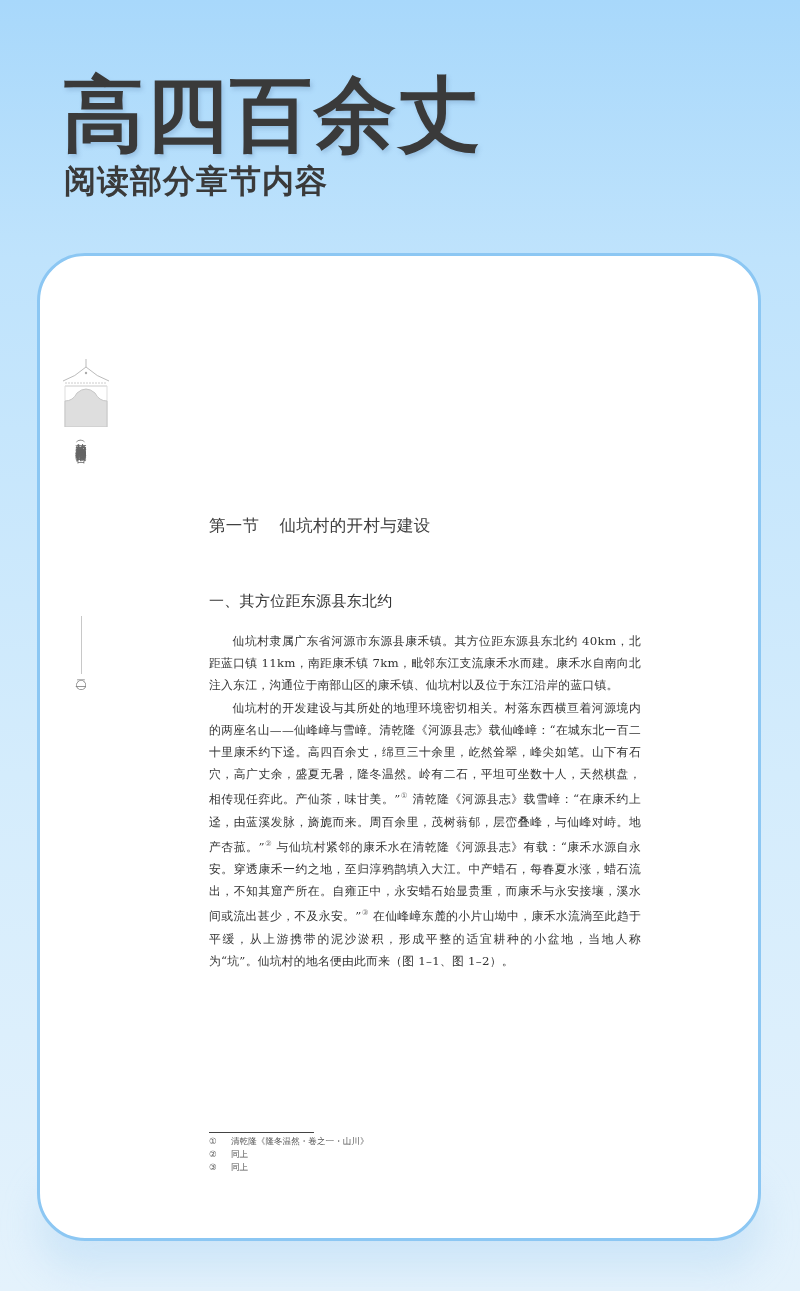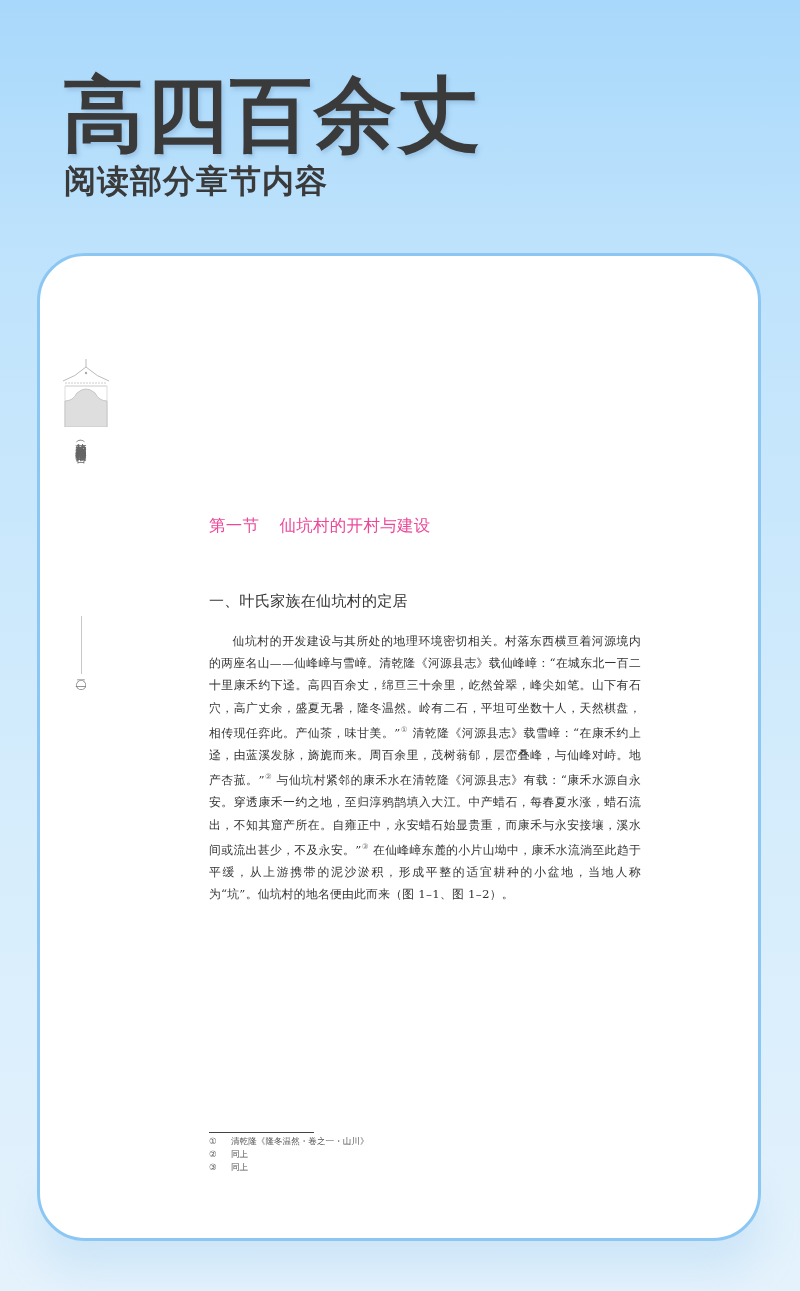--- a/index.html
+++ b/index.html
@@ -51,21 +51,21 @@
   }
   .page-number {
     position: absolute; left: 32px; top: 415px; width: 14px;
     font-size: 11px; line-height: 12px; color: #777;
     writing-mode: vertical-rl; text-orientation: upright;
   }
   
   .section-title {
     position: absolute; left: 169px; top: 259px;
     font-family: Liberation Mono, monospace;
-    font-size: 16.5px; color: #ec4899; margin: 0; font-weight: normal; letter-spacing: 0.3px;
+    font-size: 16.5px; color: #404040; margin: 0; font-weight: normal; letter-spacing: 0.3px;
   }
   .section-title .num { margin-right: 20px; }
   .subsection-title {
     position: absolute; left: 169px; top: 336px;
     font-size: 15px; color: #333; margin: 0; font-weight: normal; letter-spacing: 0.3px;
   }
   .body-text {
     position: absolute; left: 169px; top: 374px; width: 432px;
     font-size: 11.8px; line-height: 22.2px; color: #333; letter-spacing: 0.25px;
     text-align: justify;
@@ -105,23 +105,24 @@
     </svg>
 
     <div class="vertical-title">荣封第（仙坑村四角楼）保护修缮工程报告</div>
     <div class="side-rule"></div>
     <div class="page-number">〇〇二</div>
 
     <h3 class="section-title">
       <span class="num">第一节</span><span>仙坑村的开村与建设</span>
     </h3>
 
-    <h4 class="subsection-title">一、叶氏家族在仙坑村的定居</h4>
+    <h4 class="subsection-title">一、其方位距东源县东北约</h4>
 
     <div class="body-text">
+      <p>仙坑村隶属广东省河源市东源县康禾镇。其方位距东源县东北约 40km，北距蓝口镇 11km，南距康禾镇 7km，毗邻东江支流康禾水而建。康禾水自南向北注入东江，沟通位于南部山区的康禾镇、仙坑村以及位于东江沿岸的蓝口镇。</p>
       <p><span>仙坑村的开发建设与其所处的地理环境密切相关。村落东西横亘着河源境内的两座名山——仙峰嶂与雪嶂。清乾隆《河源县志》载仙峰嶂：“在城东北一百二十里康禾约下迳。高四百余丈，绵亘三十余里，屹然耸翠，峰尖如笔。山下有石穴，高广丈余，盛夏无暑，隆冬温然。岭有二石，平坦可坐数十人，天然棋盘，相传现任弈此。产仙茶，味甘美。”</span><sup>①</sup><span> 清乾隆《河源县志》载雪嶂：“在康禾约上迳，由蓝溪发脉，旖旎而来。周百余里，茂树蓊郁，层峦叠峰，与仙峰对峙。地产杏菰。”</span><sup>②</sup><span> 与仙坑村紧邻的康禾水在清乾隆《河源县志》有载：“康禾水源自永安。穿透康禾一约之地，至归淳鸦鹊填入大江。中产蜡石，每春夏水涨，蜡石流出，不知其窟产所在。自雍正中，永安蜡石始显贵重，而康禾与永安接壤，溪水间或流出甚少，不及永安。”</span><sup>③</sup><span> 在仙峰嶂东麓的小片山坳中，康禾水流淌至此趋于平缓，从上游携带的泥沙淤积，形成平整的适宜耕种的小盆地，当地人称为“坑”。仙坑村的地名便由此而来（图 1–1、图 1–2）。</span></p>
     </div>
 
     <div class="footnote-rule"></div>
     <div class="footnotes">
       <div class="footnote">
         <span class="mark">①</span>
         <span>清乾隆《隆冬温然・卷之一・山川》</span>
       </div>
       <div class="footnote">

